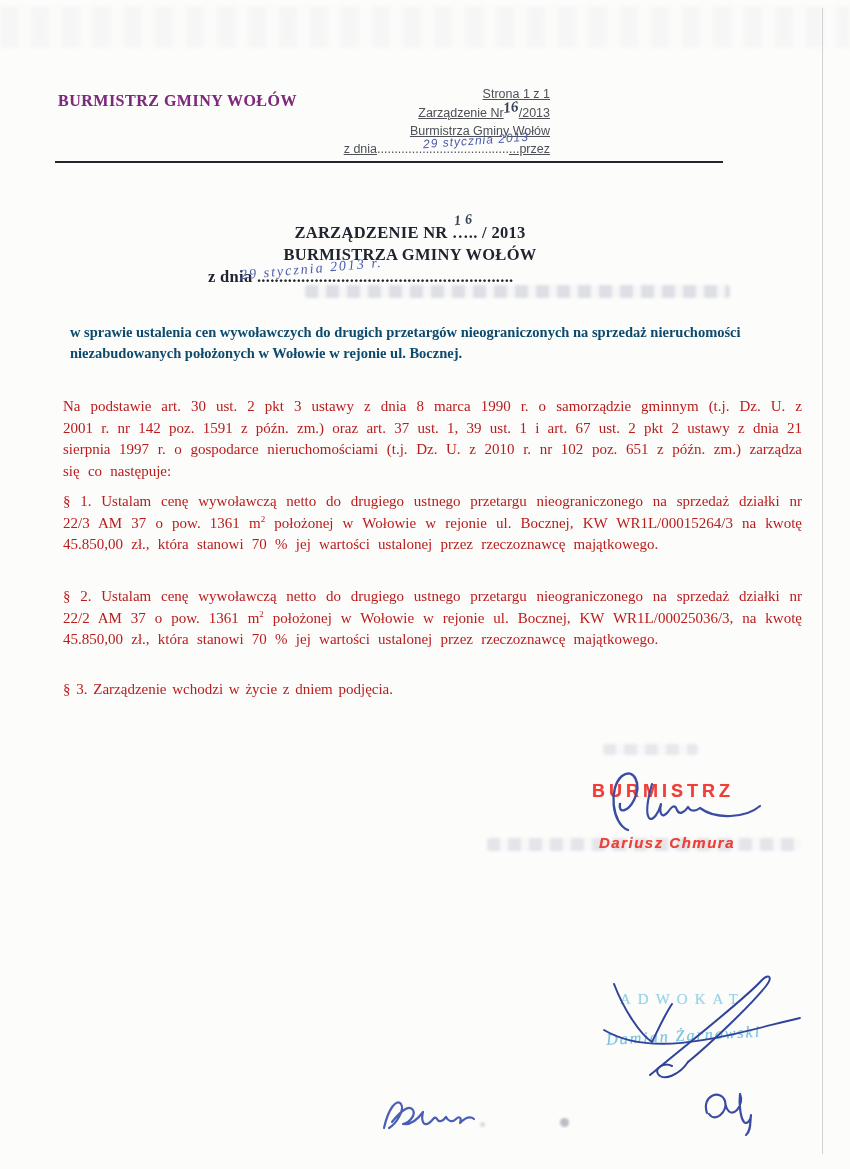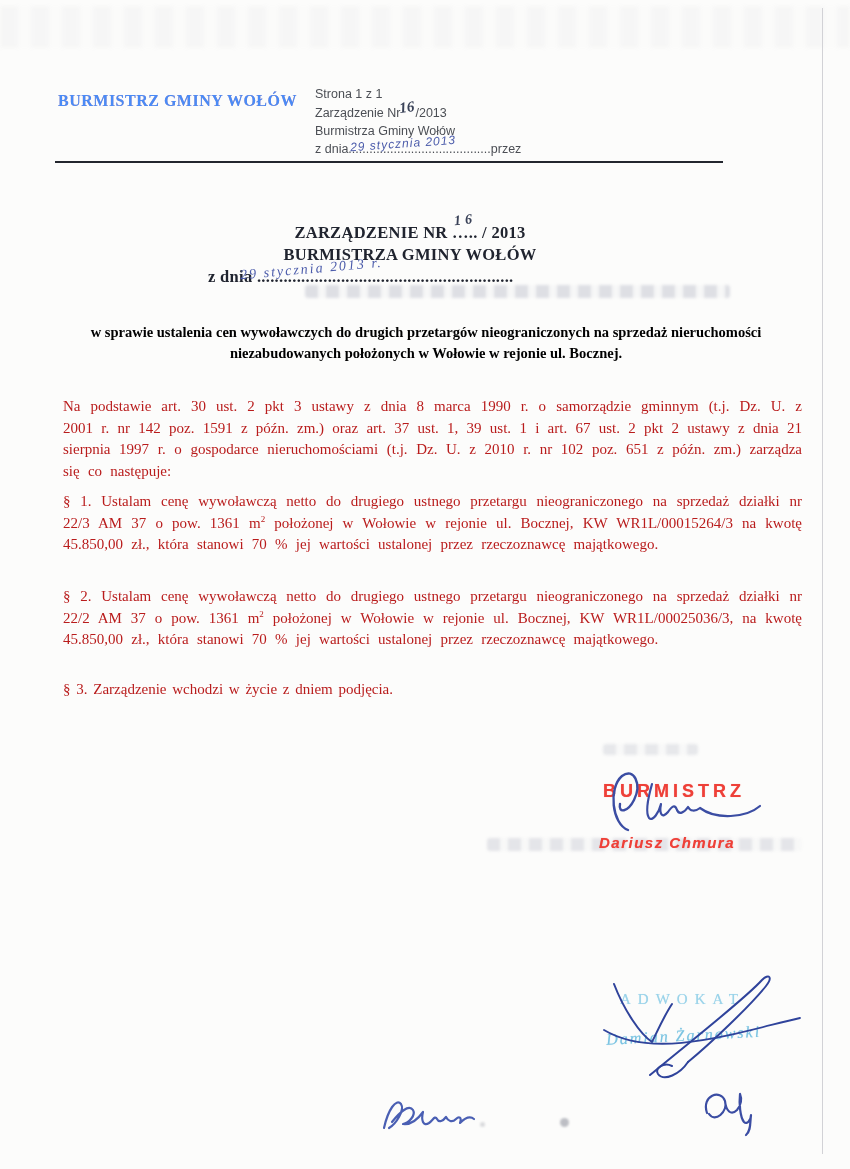--- a/index.html
+++ b/index.html
@@ -12,26 +12,26 @@
     position:absolute;left:0;top:6px;width:850px;height:42px;
     background:repeating-linear-gradient(90deg,rgba(150,150,160,.10) 0 18px,rgba(150,150,160,.02) 18px 31px);
     filter:blur(2px);opacity:.55;
   }
   .edge-line{position:absolute;left:822px;top:8px;width:1px;height:1146px;background:#d2d2d6;}
 
   
   .stamp-header{
     position:absolute;left:58px;top:92px;
     font-family:"Liberation Serif",serif;font-weight:bold;font-size:16px;
-    color:#3b82f6;letter-spacing:.5px;opacity:.92;
+    color:#701a75;letter-spacing:.5px;opacity:.92;
     text-shadow:0 0 .6px rgba(194,69,96,.55);
   }
   .hdr-center{
-    position:absolute;left:315px;top:85px;width:235px;text-align:left;
-    font-family:"Liberation Sans",sans-serif;font-size:12.5px;color:#4c4f55;line-height:18px;
+    position:absolute;left:315px;top:85px;width:235px;text-align:right;
+    font-family:"Liberation Sans",sans-serif;font-size:12.5px;color:#4c4f55;line-height:18px;text-decoration:underline;
   }
   .hdr-center .row{position:relative;}
   .hw{color:#44549f;font-style:italic;}
   .hdr-no{
     display:inline-block;font-size:15px;transform:rotate(-8deg) translateY(-5px);
     color:#3a4258;font-family:"Liberation Serif",serif;font-weight:bold;
   }
   .hdr-date-wrap{position:relative;display:inline-block;}
   .hdr-date-hw{
     position:absolute;left:2px;top:-7px;width:150px;
@@ -57,41 +57,41 @@
     white-space:nowrap;font-style:italic;
   }
 
   .ghost{
     position:absolute;border-radius:3px;filter:blur(1.6px);opacity:.5;
     background:repeating-linear-gradient(90deg,rgba(120,125,150,.45) 0 13px,rgba(120,125,150,.08) 13px 21px);
   }
 
   
   .subject{
-    position:absolute;left:70px;top:322px;width:712px;text-align:center;
-    font-weight:bold;font-size:14.5px;line-height:21px;color:#000000;
+    position:absolute;left:70px;top:322px;width:712px;text-align:left;
+    font-weight:bold;font-size:14.5px;line-height:21px;color:#0c4a6e;
   }
   .para{
     position:absolute;left:63px;width:739px;
     font-size:15px;line-height:21.5px;text-align:justify;text-align-last:left;
     word-spacing:4.5px;color:#b91c1c;
   }
   .para sup{font-size:9px;line-height:0;}
   .p-basis{top:396px;}
   .p-1{top:491px;}
   .p-2{top:586px;}
   .p-3{top:679px;text-align:right;word-spacing:2px;}
 
   
   .stamp-burmistrz{
     position:absolute;left:592px;top:781px;width:180px;
     font-family:"Liberation Sans",sans-serif;color:#ee4038;
     text-shadow:0 0 .7px rgba(238,64,56,.6);
   }
-  .stamp-burmistrz .t1{font-weight:bold;font-size:18px;letter-spacing:4px;margin-left:11px;}
+  .stamp-burmistrz .t1{font-weight:bold;font-size:18px;letter-spacing:4px;}
   .stamp-burmistrz .t2{font-weight:bold;font-style:italic;font-size:15px;letter-spacing:1.5px;margin-top:32px;margin-left:7px;}
   .sig{position:absolute;}
   .sig svg{display:block;}
   .sig path{fill:none;stroke-linecap:round;stroke-linejoin:round;}
 
   
   .stamp-adwokat{
     position:absolute;left:620px;top:991px;width:210px;color:#8bcde7;
     font-family:"Liberation Serif",serif;
     text-shadow:0 0 .8px rgba(139,205,231,.7);

